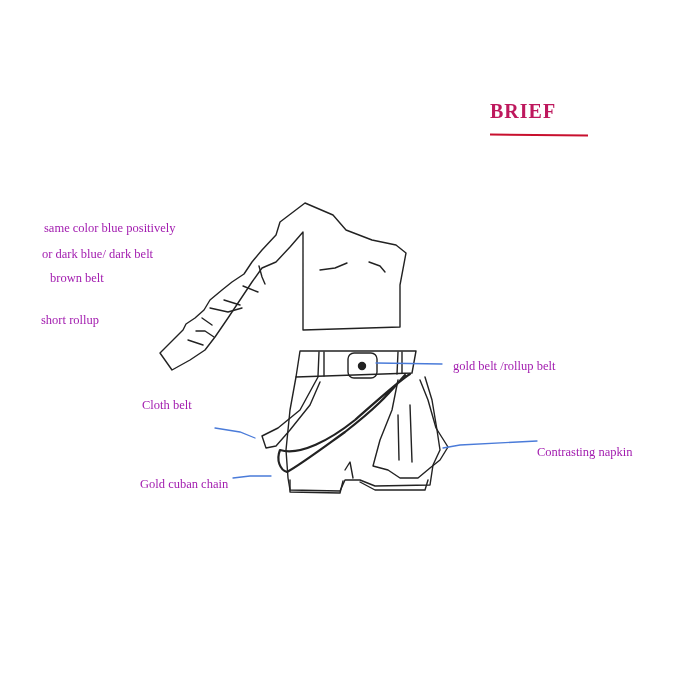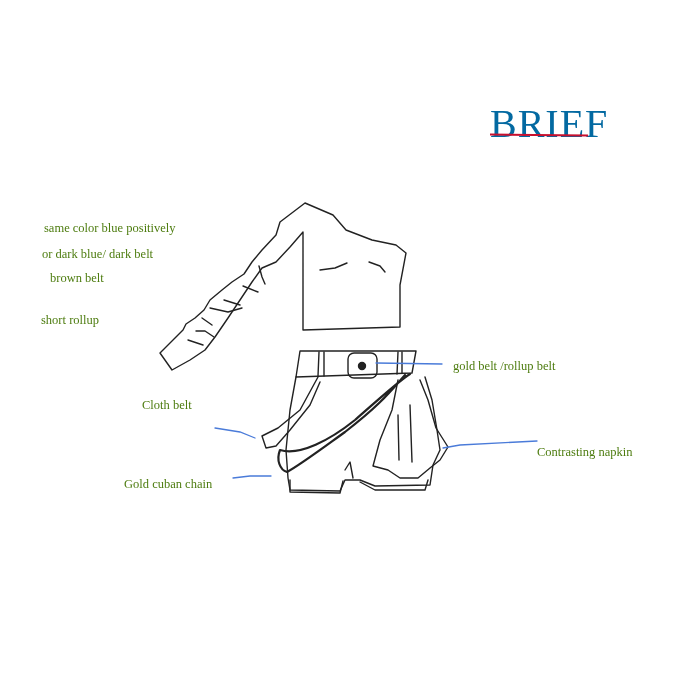--- a/index.html
+++ b/index.html
@@ -1,36 +1,36 @@
 <!DOCTYPE html>
 <html><head>
 <meta charset="utf-8">
 <style>
   html, body { margin:0; padding:0; background:#ffffff; }
   body { width:700px; height:700px; position:relative; overflow:hidden; font-family:"Liberation Serif","DejaVu Serif",serif; }
-  .txt { position:absolute; color:#4d7c0f; white-space:nowrap; }
-  .title { font-size:40px; font-weight:normal; letter-spacing:1px; color:#0369a1; }
+  .txt { position:absolute; color:#a21caf; white-space:nowrap; }
+  .title { font-size:20px; font-weight:bold; letter-spacing:1px; color:#be185d; }
   .title-underline { position:absolute; left:490px; top:134px; width:98px; height:2px; background:#c8102e; transform:rotate(0.5deg); }
   .note { font-size:12.5px; }
   svg.sketch { position:absolute; left:0; top:0; }
 </style>
 </head>
 <body>
 
 <div class="txt title" style="left:490px;top:100px;">BRIEF</div>
 <div class="title-underline"></div>
 
 <div class="txt note" style="left:44px;top:221px;">same color blue positively</div>
 <div class="txt note" style="left:42px;top:247px;">or dark blue/ dark belt</div>
 <div class="txt note" style="left:42px;top:271px;margin-left:8px;">brown belt</div>
 <div class="txt note" style="left:41px;top:296px;margin-top:17px;">short rollup</div>
 
 <div class="txt note" style="left:453px;top:359px;">gold belt /rollup belt</div>
 <div class="txt note" style="left:142px;top:398px;">Cloth belt</div>
-<div class="txt note" style="left:124px;top:477px;">Gold cuban chain</div>
+<div class="txt note" style="left:140px;top:477px;">Gold cuban chain</div>
 <div class="txt note" style="left:537px;top:445px;">Contrasting napkin</div>
 
 <svg class="sketch" width="700" height="700" viewBox="0 0 700 700">
   <g fill="none" stroke="#222" stroke-width="1.4" stroke-linejoin="round" stroke-linecap="round">
 
     <path d="M305,203 L280,222 L276,235 L262,250 L252,262 L244,274 L232,282 L222,290 L210,300 L204,310 L195,318 L186,324 L183,330 L175,338 L160,353 L172,370 L190,360 L205,350 L215,337 L228,318 L240,300 L252,282 L262,268 L276,262 L290,247 L303,232 L303,330 L400,327 L400,285 L406,253 L396,245 L372,240 L346,230 L333,215 Z"></path>
     <path d="M320,270 L335,268 L347,263"></path>
     <path d="M369,262 L380,266 L385,272"></path>
     <path d="M259,266 L262,277 L265,284"></path>
     <path d="M243,286 L258,292"></path>

